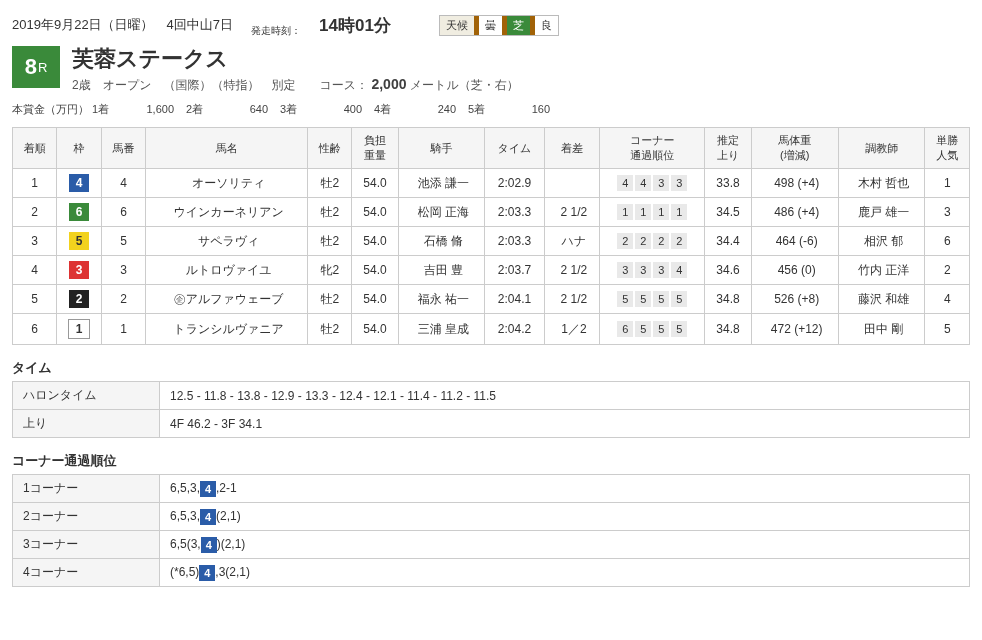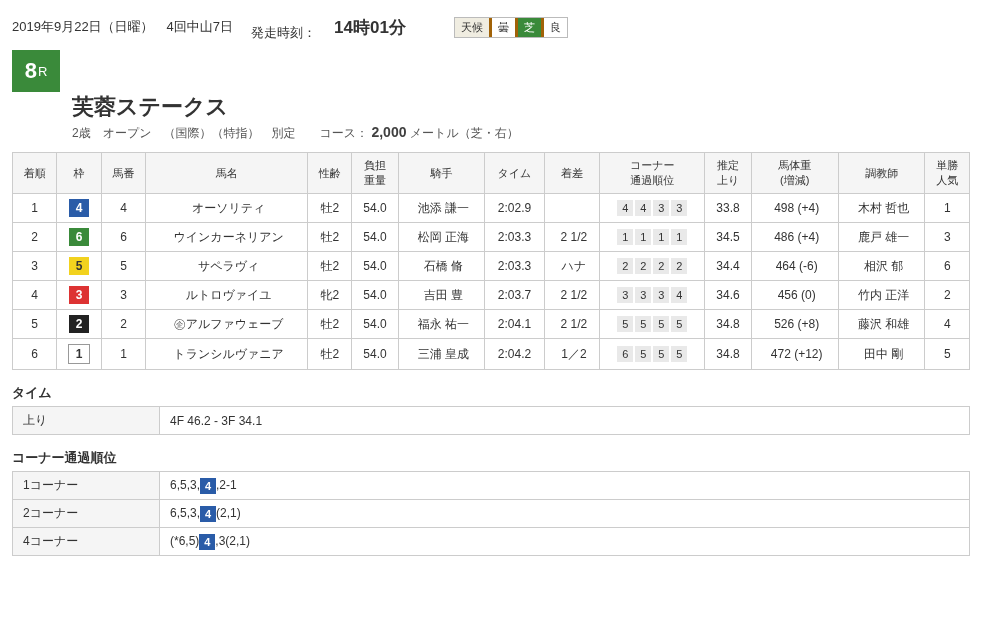--- a/index.html
+++ b/index.html
@@ -10,30 +10,30 @@
     padding: 12px;
     background: #fff;
   }
   .header-line {
     margin-bottom: 8px;
     display: flex;
     align-items: center;
     gap: 18px;
   }
   .header-line .date { font-size: 13px; }
-  .header-line .start-label { font-size: 13px; margin-top: 12px; }
+  .header-line .start-label { font-size: 10px; margin-top: 12px; }
   .header-line .start-time { font-size: 17px; font-weight: bold; }
   .cond-box {
     display: inline-flex;
     border: 1px solid #bbb;
     font-size: 11px;
   }
   .cond-box span {
     padding: 2px 6px;
-    border-right: 3px solid #a16207;
+    border-right: 5px solid #a16207;
   }
   .cond-box span:last-child { border-right: none; }
   .cond-box .lbl { background: #f0ede1; }
   .cond-box .turf { background: #3a8a3a; color: #fff; }
   .title-row {
     display: flex;
     align-items: flex-start;
     gap: 12px;
     margin-bottom: 8px;
   }
@@ -43,21 +43,21 @@
     font-weight: bold;
     font-size: 22px;
     width: 48px;
     height: 42px;
     display: flex;
     align-items: center;
     justify-content: center;
   }
   .race-no small { font-size: 13px; font-weight: normal; margin-left: 1px; }
   .race-title-block { display: flex; flex-direction: column; }
-  .race-name { font-size: 22px; font-weight: bold; line-height: 1.2; margin-top: 44px; }
+  .race-name { font-size: 22px; font-weight: bold; line-height: 1.2; }
   .race-sub { font-size: 12px; color: #555; margin-top: 4px; }
   .race-sub .course { font-size: 14px; font-weight: bold; color: #404040; }
   .prize-lines { margin-bottom: 10px; font-size: 11px; color: #444; }
   .prize-lines div { margin-bottom: 2px; }
   .prize-lines span { display: inline-block; }
   .prize-lines .plabel { width: 80px; }
   .prize-lines .rank { width: 32px; }
   .prize-lines .val { width: 50px; text-align: right; margin-right: 12px; }
 
   table {
@@ -158,20 +158,21 @@
     <div class="race-name">芙蓉ステークス</div>
     <div class="race-sub">
       <span>2歳　オープン　（国際）（特指）　別定　　コース：</span>
       <span class="course">2,000</span>
       <span>メートル（芝・右）</span>
     </div>
   </div>
 </div>
 
 <div class="prize-lines">
+  <div id="prize-main"><span class="plabel">本賞金（万円）</span><span class="rank">1着</span><span class="val">1,600</span><span class="rank">2着</span><span class="val">640</span><span class="rank">3着</span><span class="val">400</span><span class="rank">4着</span><span class="val">240</span><span class="rank">5着</span><span class="val">160</span></div>
 </div>
 
 <table>
   <thead>
       <tr id="results-head">
         <th>着順</th>
         <th>枠</th>
         <th>馬番</th>
         <th>馬名</th>
         <th>性齢</th>
@@ -312,36 +313,44 @@
         <td class="left">472 (+12)</td>
         <td class="left">田中 剛</td>
         <td>5</td>
       </tr>
     </tbody>
 </table>
 
 <div class="section-title">タイム</div>
 <table class="time-table">
   <tbody>
+      <tr>
+    <td class="lbl">ハロンタイム</td>
+    <td class="val">12.5 - 11.8 - 13.8 - 12.9 - 13.3 - 12.4 - 12.1 - 11.4 - 11.2 - 11.5</td>
+  </tr>
   <tr>
     <td class="lbl">上り</td>
     <td class="val">4F 46.2 - 3F 34.1</td>
   </tr>
 </tbody>
   </table>
 
 <div class="section-title">コーナー通過順位</div>
 <table class="corner-table">
   <tbody id="corner-body">
       <tr>
         <td class="lbl">1コーナー</td>
         <td class="val"><span>6,5,3,</span><span class="inline-waku waku-4">4</span><span>,2-1</span></td>
       </tr>
       <tr>
         <td class="lbl">2コーナー</td>
         <td class="val"><span>6,5,3,</span><span class="inline-waku waku-4">4</span><span>(2,1)</span></td>
       </tr>
       <tr>
+        <td class="lbl">3コーナー</td>
+        <td class="val"><span>6,5(3,</span><span class="inline-waku waku-4">4</span><span>)(2,1)</span></td>
+      </tr>
+      <tr>
         <td class="lbl">4コーナー</td>
         <td class="val"><span>(*6,5)</span><span class="inline-waku waku-4">4</span><span>,3(2,1)</span></td>
       </tr>
     </tbody>
 </table>
 
 </body></html>

